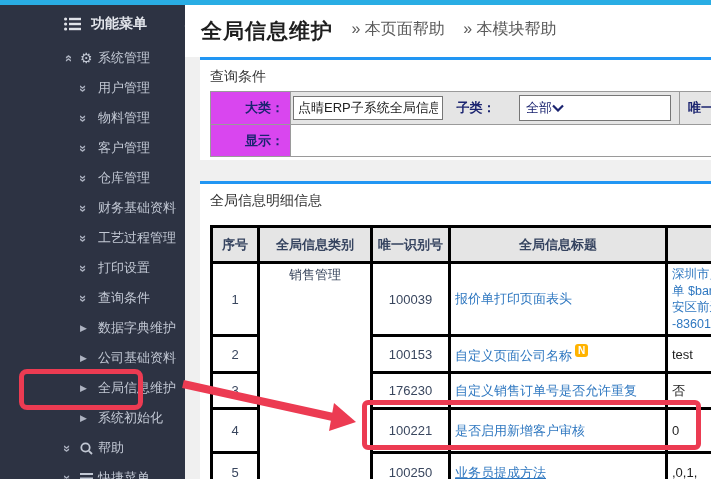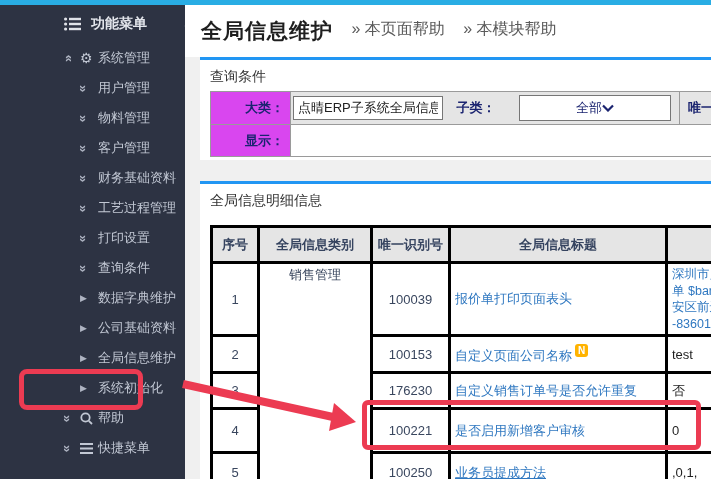--- a/index.html
+++ b/index.html
@@ -45,21 +45,21 @@
   .qtable{position:absolute;left:10px;top:31px;width:560px;border:1px solid #9a9a9a;border-right:none;}
   .qrow{display:flex;align-items:center;background:#e5e5e5;}
   .qrow1{height:32px;border-bottom:1px solid #9a9a9a;}
   .qrow2{height:31px;background:#fff;}
   .qlabel{font-size:13px;font-weight:bold;color:#1b2470;text-align:right;padding-right:6px;box-sizing:border-box;}
   .ql1{width:80px;background:#d946ef;border-right:1px solid #9a9a9a;align-self:stretch;display:flex;align-items:center;justify-content:flex-end;}
   .qinput{width:150px;height:24px;margin:0 0 0 2px;border:1px solid #767676;background:#fff;font-size:13px;color:#222;
           font-family:inherit;padding:0 4px;box-sizing:border-box;}
   .ql2{width:72px;text-align:center;}
   .qselect{width:152px;height:26px;border:1px solid #767676;background:#fff;display:flex;align-items:center;
-           justify-content:center;padding:0 6px;box-sizing:border-box;margin-left:4px;cursor:pointer;}
+           justify-content:flex-start;padding:0 6px;box-sizing:border-box;margin-left:4px;cursor:pointer;}
   .qselect .sel-val{font-size:13px;color:#1b2470;}
   .qdiv{align-self:stretch;border-left:1px solid #9a9a9a;margin-left:8px;}
   .ql3{padding-left:8px;font-size:13px;font-weight:bold;color:#1b2470;white-space:nowrap;}
   .qcheckline{display:flex;align-items:center;font-size:13px;font-weight:bold;color:#1b2470;padding-left:8px;}
   .cbx{display:inline-block;width:14px;height:14px;border:2px solid #3a3a3a;border-radius:3px;background:#fff;
        margin:0 2px 0 2px;cursor:pointer;}
   .sep{margin:0 6px 0 4px;font-weight:normal;color:#333;}
 
   
   .dtable{position:absolute;left:10px;top:41px;width:620px;border-collapse:collapse;table-layout:fixed;}
@@ -127,20 +127,27 @@
           <span class="chev down">»</span>
         </span>
       <span class="sb-label">物料管理</span>
     </div>
     <div class="sb-item">
       <span class="slot1"></span>
       <span class="slot2">
           <span class="chev down">»</span>
         </span>
       <span class="sb-label">客户管理</span>
+    </div>
+    <div class="sb-item">
+      <span class="slot1"></span>
+      <span class="slot2">
+          <span class="chev down">»</span>
+        </span>
+      <span class="sb-label">仓库管理</span>
     </div>
     <div class="sb-item">
       <span class="slot1"></span>
       <span class="slot2">
           <span class="chev down">»</span>
         </span>
       <span class="sb-label">财务基础资料</span>
     </div>
     <div class="sb-item">
       <span class="slot1"></span>

